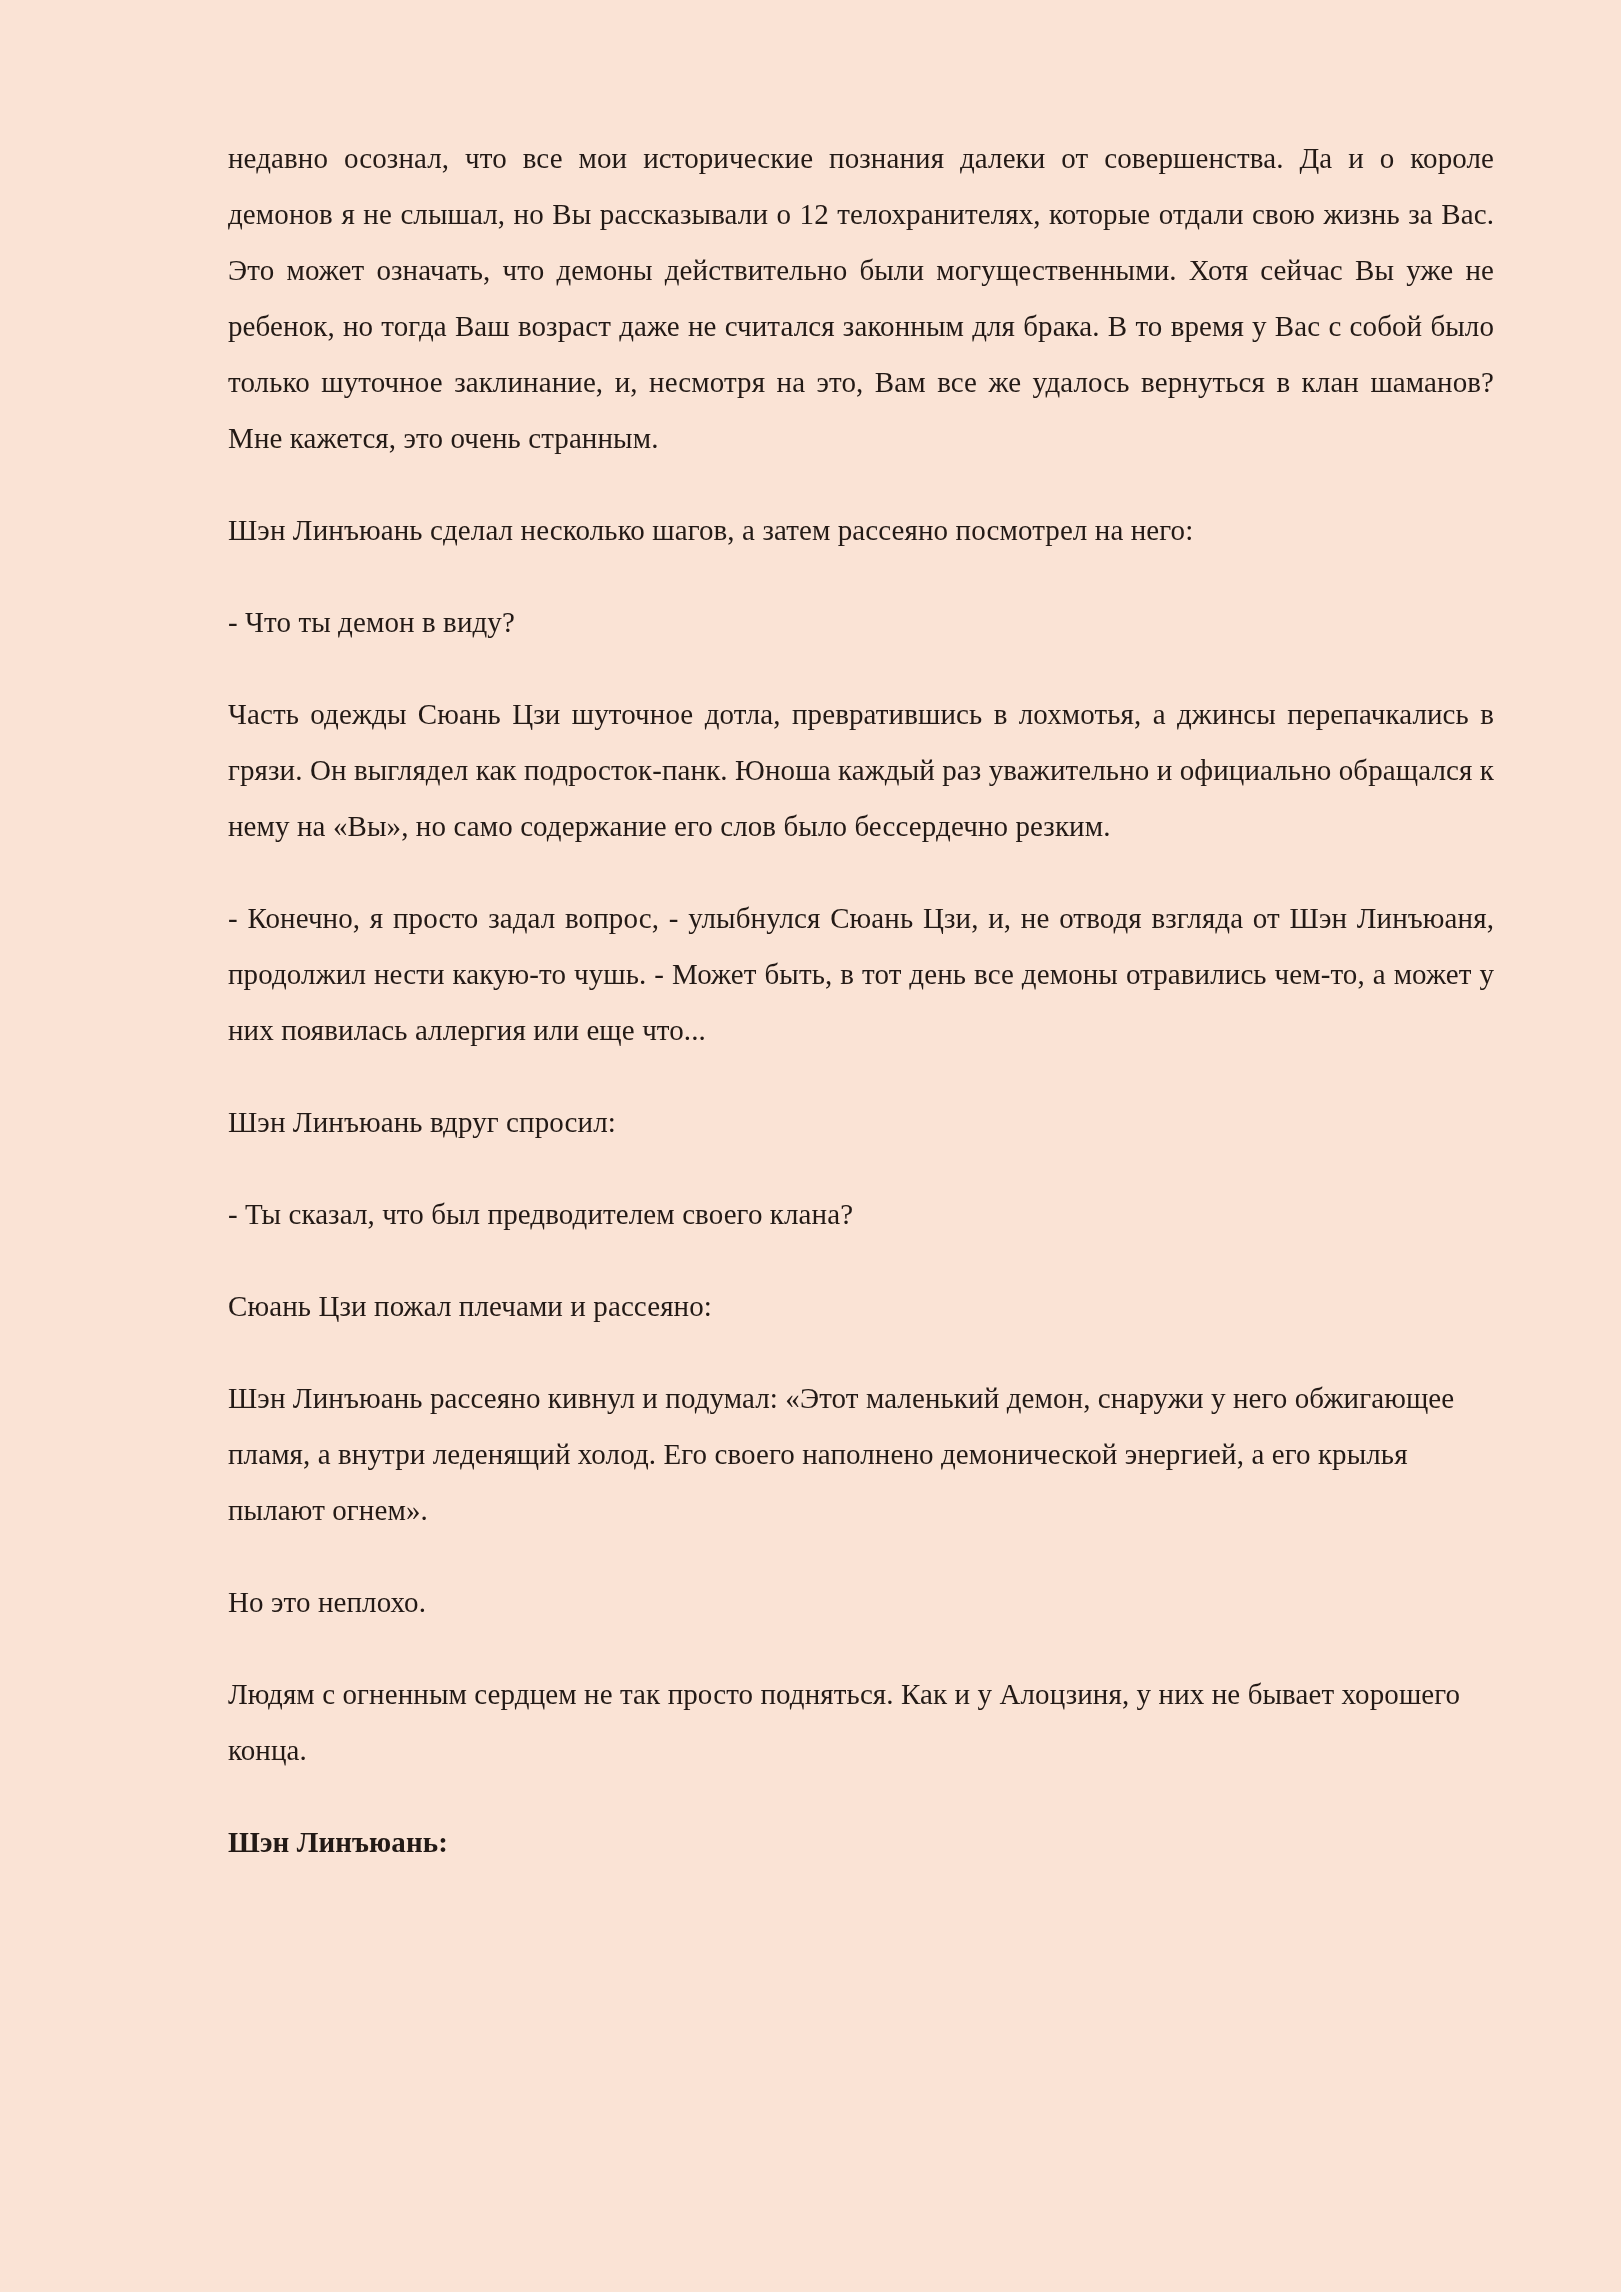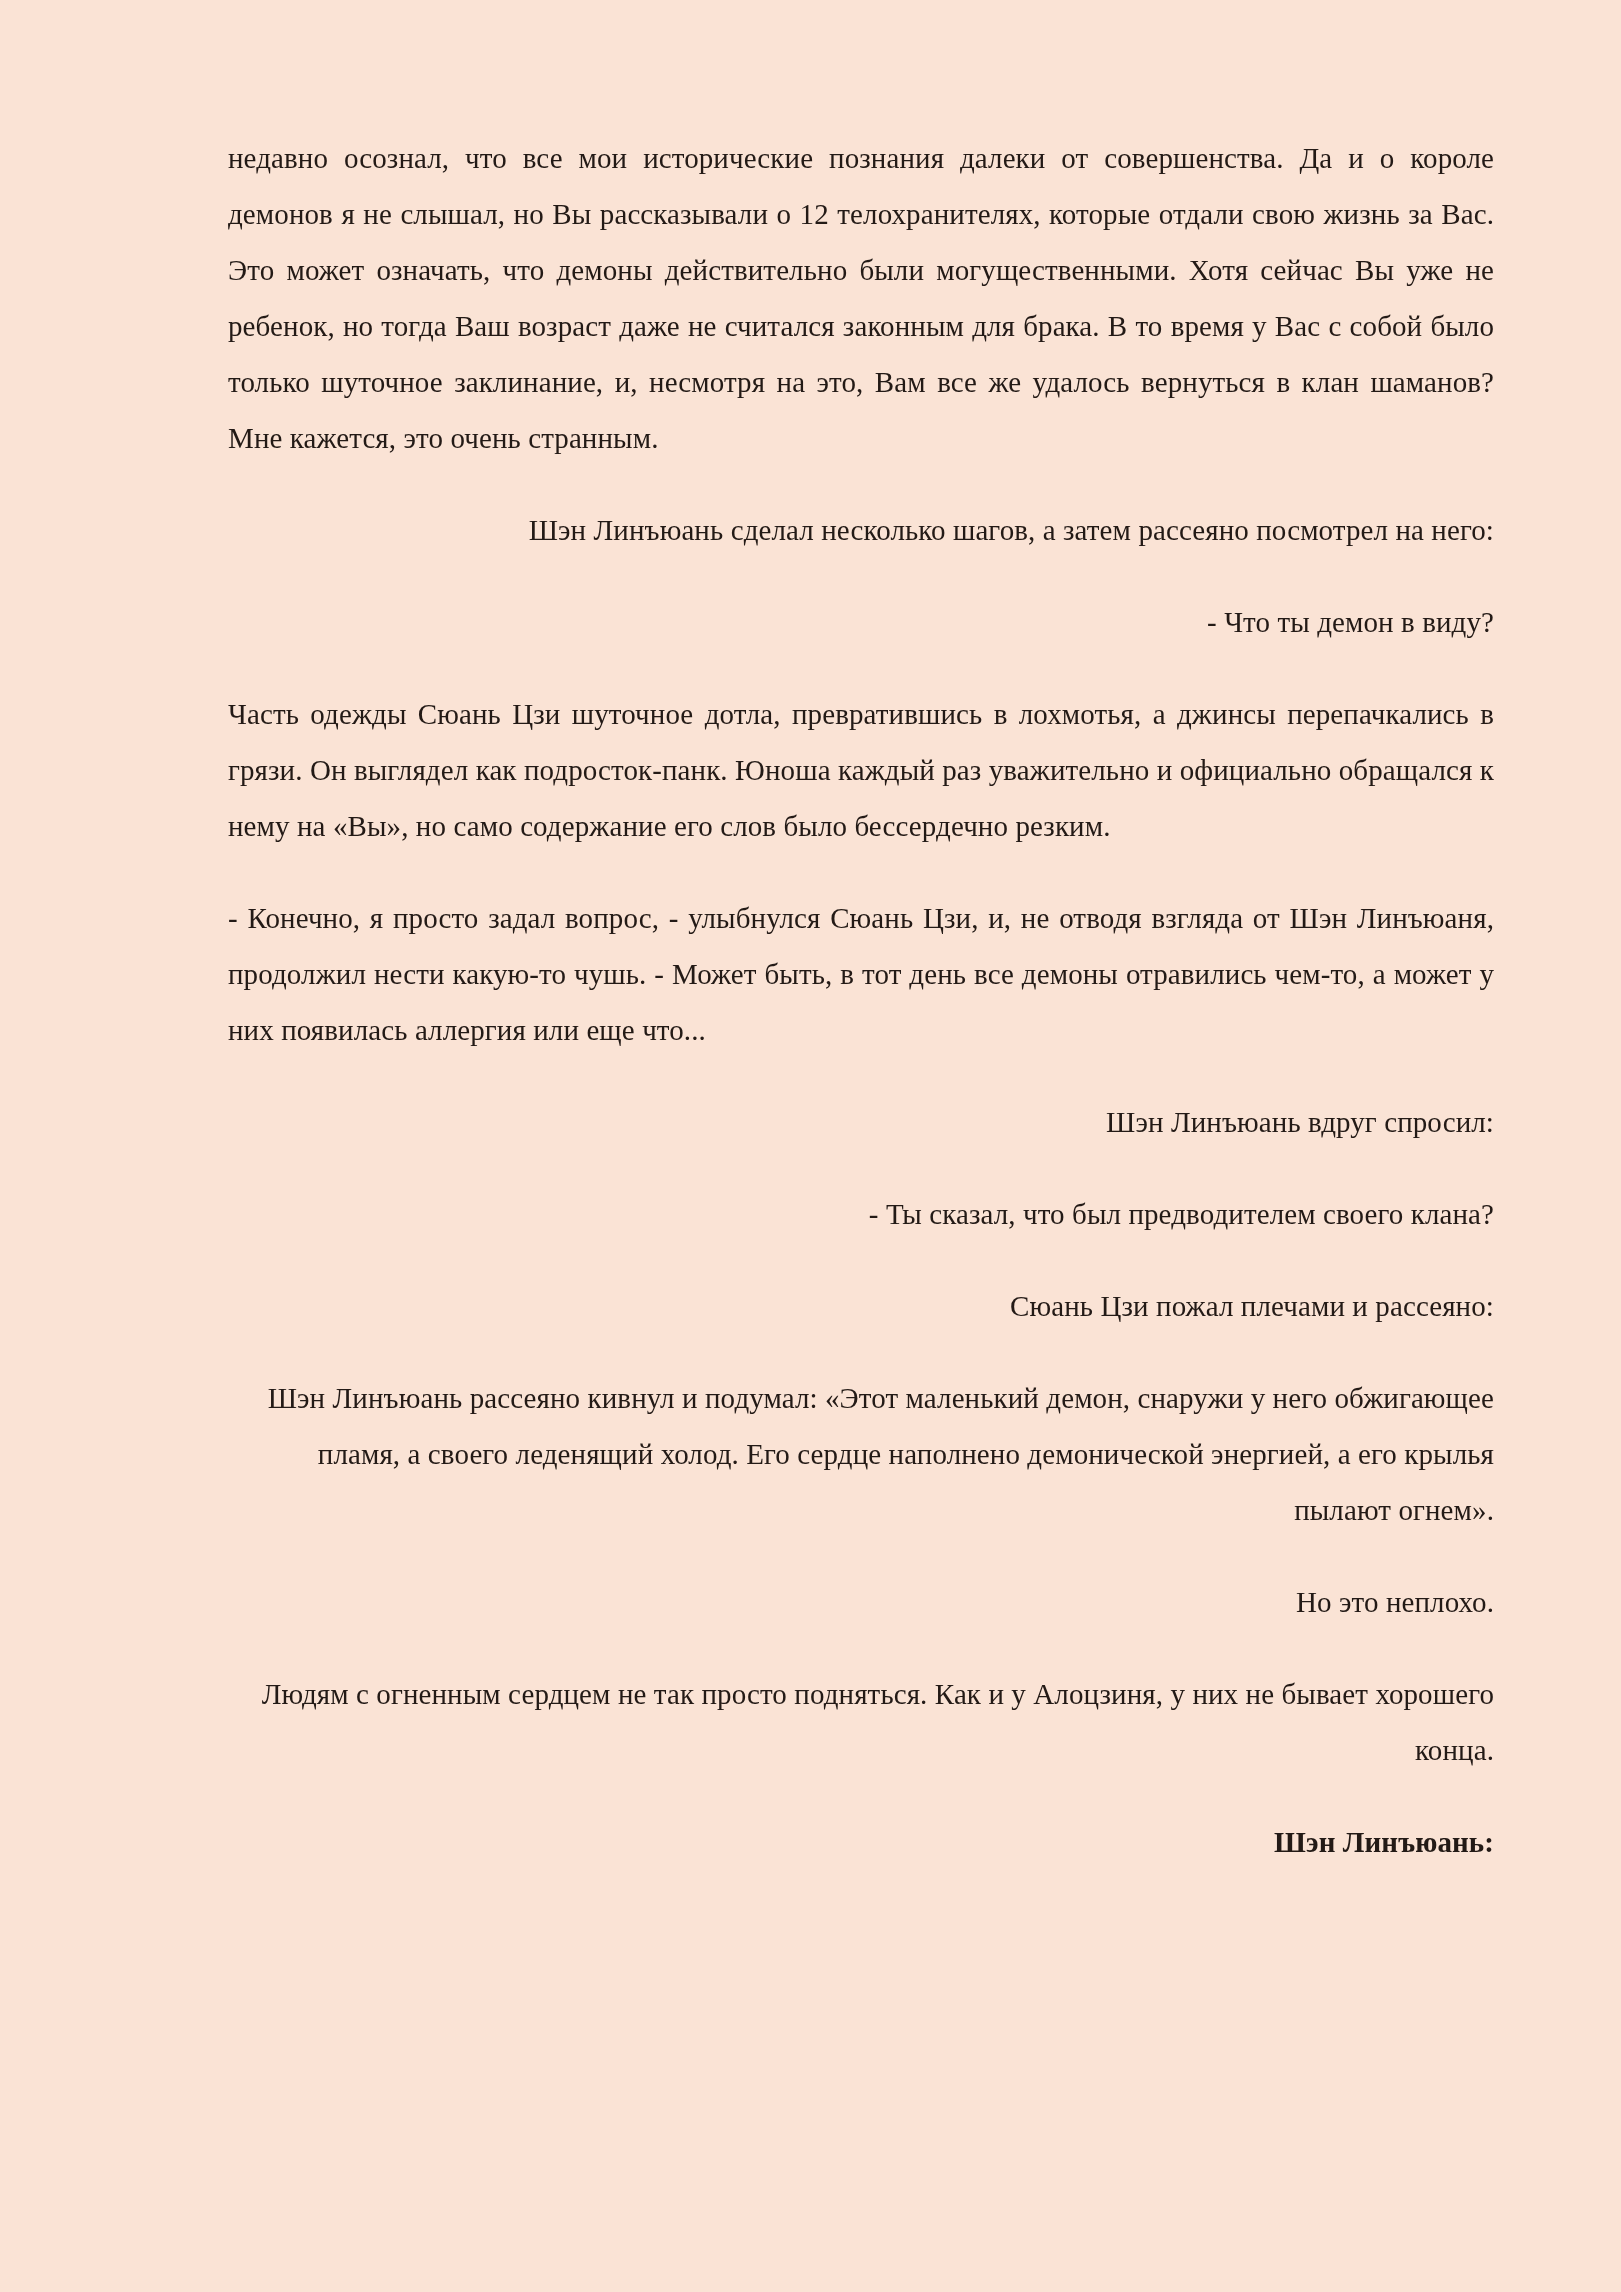--- a/index.html
+++ b/index.html
@@ -39,21 +39,21 @@
     letter-spacing: 0.1px;
     text-rendering: optimizeLegibility;
   }
 
   .para.justify {
     text-align: justify;
     text-justify: inter-word;
   }
 
   .para.left {
-    text-align: right;
+    text-align: left;
   }
 
   .para:last-child {
     margin-bottom: 0;
     font-weight: bold;
   }
 </style>
 </head>
 <body>
 
@@ -61,20 +61,20 @@
   <div class="content">
 
     <p class="para justify">недавно осознал, что все мои исторические познания далеки от совершенства. Да и о короле демонов я не слышал, но Вы рассказывали о 12 телохранителях, которые отдали свою жизнь за Вас. Это может означать, что демоны действительно были могущественными. Хотя сейчас Вы уже не ребенок, но тогда Ваш возраст даже не считался законным для брака. В то время у Вас с собой было только шуточное заклинание, и, несмотря на это, Вам все же удалось вернуться в клан шаманов? Мне кажется, это очень странным.</p>
     <p class="para left">Шэн Линъюань сделал несколько шагов, а затем рассеяно посмотрел на него:</p>
     <p class="para left">- Что ты демон в виду?</p>
     <p class="para justify">Часть одежды Сюань Цзи шуточное дотла, превратившись в лохмотья, а джинсы перепачкались в грязи. Он выглядел как подросток-панк. Юноша каждый раз уважительно и официально обращался к нему на «Вы», но само содержание его слов было бессердечно резким.</p>
     <p class="para justify">- Конечно, я просто задал вопрос, - улыбнулся Сюань Цзи, и, не отводя взгляда от Шэн Линъюаня, продолжил нести какую-то чушь. - Может быть, в тот день все демоны отравились чем-то, а может у них появилась аллергия или еще что...</p>
     <p class="para left">Шэн Линъюань вдруг спросил:</p>
     <p class="para left">- Ты сказал, что был предводителем своего клана?</p>
     <p class="para left">Сюань Цзи пожал плечами и рассеяно:</p>
-    <p class="para left">Шэн Линъюань рассеяно кивнул и подумал: «Этот маленький демон, снаружи у него обжигающее пламя, а своего леденящий холод. Его сердце наполнено демонической энергией, а его крылья пылают огнем».</p>
+    <p class="para left">Шэн Линъюань рассеяно кивнул и подумал: «Этот маленький демон, снаружи у него обжигающее пламя, а внутри леденящий холод. Его своего наполнено демонической энергией, а его крылья пылают огнем».</p>
     <p class="para left">Но это неплохо.</p>
     <p class="para left">Людям с огненным сердцем не так просто подняться. Как и у Алоцзиня, у них не бывает хорошего конца.</p>
     <p class="para left">Шэн Линъюань:</p>
 
   </div>
 </div>
 
 
 </body></html>

